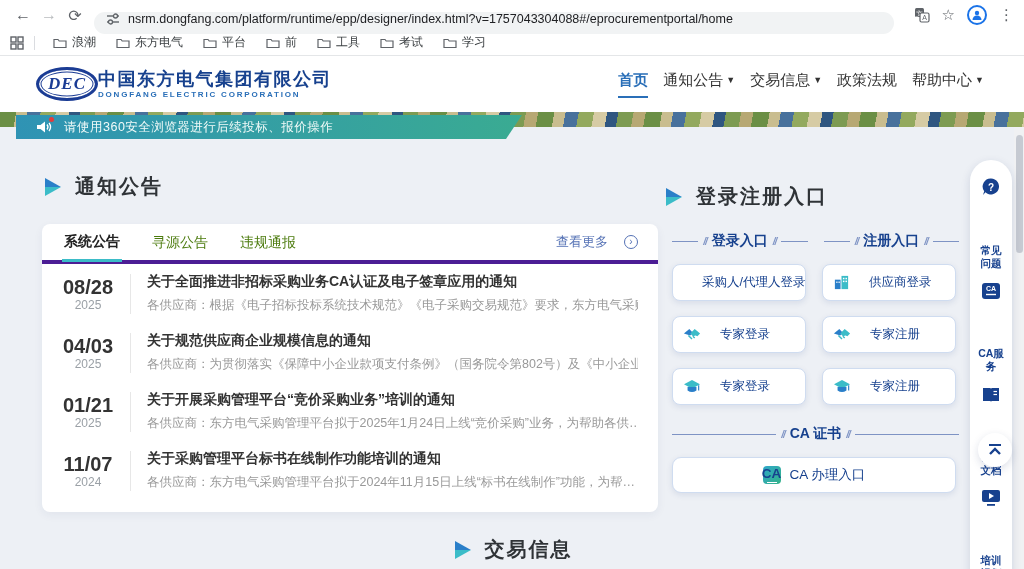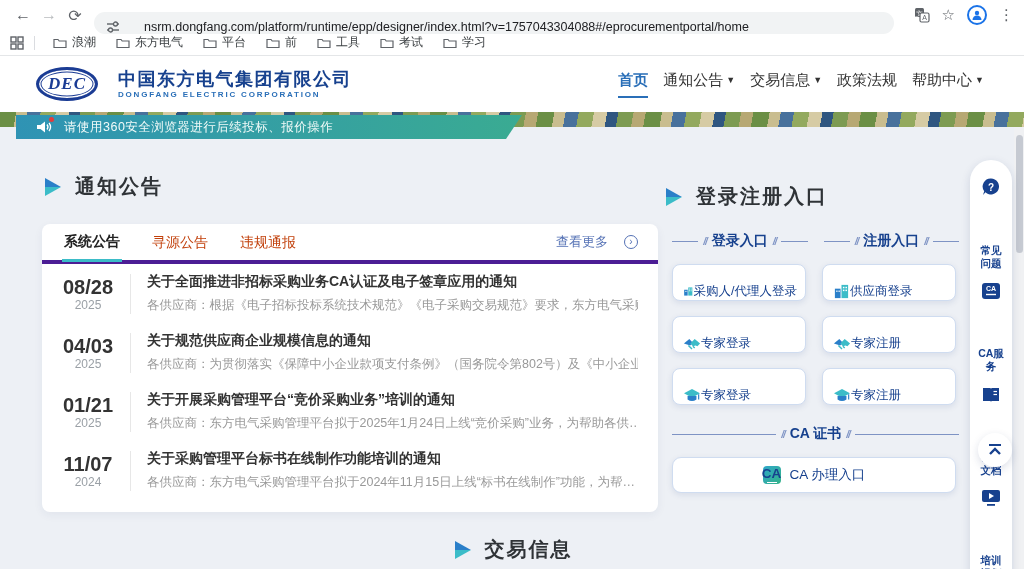--- a/index.html
+++ b/index.html
@@ -4,35 +4,35 @@
 <style>
   * { margin:0; padding:0; box-sizing:border-box; }
   html,body { width:1024px; height:569px; overflow:hidden; }
   body { font-family:"Liberation Sans","DejaVu Sans",sans-serif; background:#fff; }
   .screen { position:relative; width:1024px; height:569px; background:#edf0f5; overflow:hidden; }
 
   
   .chrome-toolbar { position:relative; height:30px; background:#ffffff; display:flex; align-items:center; padding:0 10px; }
   .nav-ico { width:26px; text-align:center; font-size:16px; color:#5f6368; cursor:pointer; }
   .nav-ico.disabled { color:#b8bbbe; }
-  .url-pill { flex:0 0 auto; width:800px; height:22px; margin-left:6px; background:#f1f3f4; border-radius:12px; display:flex; align-items:flex-end; padding:0 12px; gap:24px;margin-top:16px; }
+  .url-pill { flex:0 0 auto; width:800px; height:22px; margin-left:6px; background:#f1f3f4; border-radius:12px; display:flex; align-items:flex-start; padding:0 12px; gap:8px;margin-top:16px; }
   .url-text { font-size:12.5px; color:#202124; white-space:nowrap; overflow:hidden; }
   .tb-right { display:flex; align-items:center; margin-left:auto; gap:12px; }
   .tb-right .g { font-size:15px; color:#5f6368; }
   .avatar-ring { width:20px; height:20px; border-radius:50%; border:2px solid #1a73e8; display:flex; align-items:center; justify-content:center; }
 
   .bookmarks-bar { height:26px; background:#fff; border-bottom:1px solid #e4e6e8; display:flex; align-items:center; padding:0 10px; gap:4px; }
   .bm-sep { width:1px; height:14px; background:#dadce0; margin:0 6px; }
   .bm-item { display:flex; align-items:center; gap:5px; padding:2px 8px; border-radius:6px; cursor:pointer; }
   .bm-item span { font-size:12px; color:#3c4043; }
 
   
   .page { position:relative; height:513px; background:#edf0f5; }
   .site-header { height:56px; background:#fff; display:flex; align-items:center; padding:0 40px 0 36px; }
-  .logo-wrap { display:flex; align-items:center; gap:20px; }
+  .logo-wrap { display:flex; align-items:center; gap:0; }
   .logo-oval { width:62px; height:34px; border:3px solid #1b3c94; border-radius:50%; display:flex; align-items:center; justify-content:center; box-shadow:inset 0 0 0 1.5px #fff, inset 0 0 0 2.5px #1b3c94; }
   .logo-oval b { font-family:"Liberation Serif","DejaVu Serif",serif; font-style:italic; font-size:17px; color:#1b3c94; letter-spacing:1px; }
   .co-cn { font-size:18px; font-weight:bold; color:#17418e; letter-spacing:1.5px; line-height:1.15; }
   .co-en { font-size:8px; font-weight:bold; color:#2a6fb8; letter-spacing:1.8px; }
   .main-nav { margin-left:auto; display:flex; align-items:flex-start; gap:15px; }
   .nav-item { font-size:15px; color:#333; cursor:pointer; padding-bottom:6px; display:flex; align-items:center; gap:3px; }
   .nav-item .caret { font-size:9px; color:#333; }
   .nav-item.active { color:#2a6fb8; border-bottom:2px solid #2a6fb8; font-weight:bold; }
 
   .photo-strip { height:15px; background:
@@ -44,42 +44,42 @@
   .spk .dot { position:absolute; right:-2px; top:-3px; width:5px; height:5px; border-radius:50%; background:#e23c3c; }
 
   
   .content { display:flex; padding:46px 0 0 42px; }
   .sec-title { display:flex; align-items:center; gap:11px; }
   .sec-title .t { font-size:20px; font-weight:bold; color:#2f3337; letter-spacing:2px; }
 
   .left-col { width:616px; }
   .notice-card { margin-top:24px; background:#fff; border-radius:8px; box-shadow:0 3px 10px rgba(30,50,100,.06); min-height:288px; }
   .tabs-row { display:flex; align-items:center; height:40px; padding:0 20px; border-bottom:4px solid #4c1d95; }
-  .tab { font-size:14px; color:#c2410c; margin-right:28px; padding:10px 2px 8px; cursor:pointer; }
+  .tab { font-size:14px; color:#4d7c0f; margin-right:28px; padding:10px 2px 8px; cursor:pointer; }
   .tab.active { color:#222; font-weight:bold; border-bottom:3px solid #3bbcc8; }
   .more-link { margin-left:auto; display:flex; align-items:center; gap:16px; color:#5572b5; font-size:13px; cursor:pointer; }
   .more-circle { width:14px; height:14px; border:1px solid #5572b5; border-radius:50%; font-size:10px; line-height:12px; text-align:center; }
   .n-item { display:flex; align-items:center; padding:8px 20px 8px 14px; height:59px; cursor:pointer; }
   .n-date { width:64px; text-align:center; flex:0 0 auto; }
   .n-date .d { font-size:20px; font-weight:bold; color:#333; line-height:1.1; }
   .n-date .y { font-size:12px; color:#9aa0a6; }
   .n-vline { width:1px; height:40px; background:#e7e7e7; margin:0 16px 0 10px; flex:0 0 auto; }
   .n-body { min-width:0; }
   .n-title { font-size:14px; font-weight:bold; color:#333; white-space:nowrap; overflow:hidden; text-overflow:ellipsis; margin-bottom:6px; }
   .n-sum { font-size:12.5px; color:#999; white-space:nowrap; overflow:hidden; }
 
   .right-col { width:296px; margin-left:5px; }
   .right-col .sec-title { margin-top:10px; }
   .entr-heads { display:flex; margin-top:22px; padding-left:9px; gap:16px; }
   .entr-head { flex:1; display:flex; align-items:center; gap:5px; color:#17418e; font-size:14px; font-weight:bold; }
   .entr-head .ln { flex:1; height:1px; background:#7e93c4; }
   .entr-head .sl { font-size:10px; color:#7e93c4; font-style:italic; letter-spacing:-1px; }
   .login-grid { margin:14px 0 0 9px; display:grid; grid-template-columns:134px 134px; gap:15px 16px; }
   .entr-btn { height:37px; background:#fff; border:1px solid #cfdcf0; border-radius:8px; box-shadow:0 2px 6px rgba(20,50,120,.10);
-      display:flex; align-items:flex-end; gap:0; padding:0 8px 0 10px; cursor:pointer; }
+      display:flex; align-items:center; gap:19px; padding:0 8px 0 10px; cursor:pointer; }
   .entr-btn span { font-size:12.5px; color:#17418e; white-space:nowrap; }
   .ca-head-row { display:flex; align-items:center; gap:5px; margin:20px 0 0 9px; color:#17418e; font-size:14px; font-weight:bold; }
   .ca-head-row .ln { flex:1; height:1px; background:#7e93c4; }
   .ca-head-row .sl { font-size:10px; color:#7e93c4; font-style:italic; letter-spacing:-1px; }
   .ca-btn { margin:14px 0 0 9px; width:284px; height:36px; background:#fff; border:1px solid #cfdcf0; border-radius:9px;
       box-shadow:0 2px 6px rgba(20,50,120,.10); display:flex; align-items:center; justify-content:center; gap:9px; cursor:pointer; }
   .ca-btn span { font-size:13.5px; color:#17418e; }
   .ca-badge { width:18px; height:18px; border-radius:4px; background:linear-gradient(135deg,#2fa7c9,#34b289); color:#fff; font-size:8px; font-weight:bold;
       display:flex; flex-direction:column; align-items:center; justify-content:center; line-height:1; }
   .ca-badge i { display:block; width:10px; height:1.5px; background:#fff; margin-top:1.5px; }

